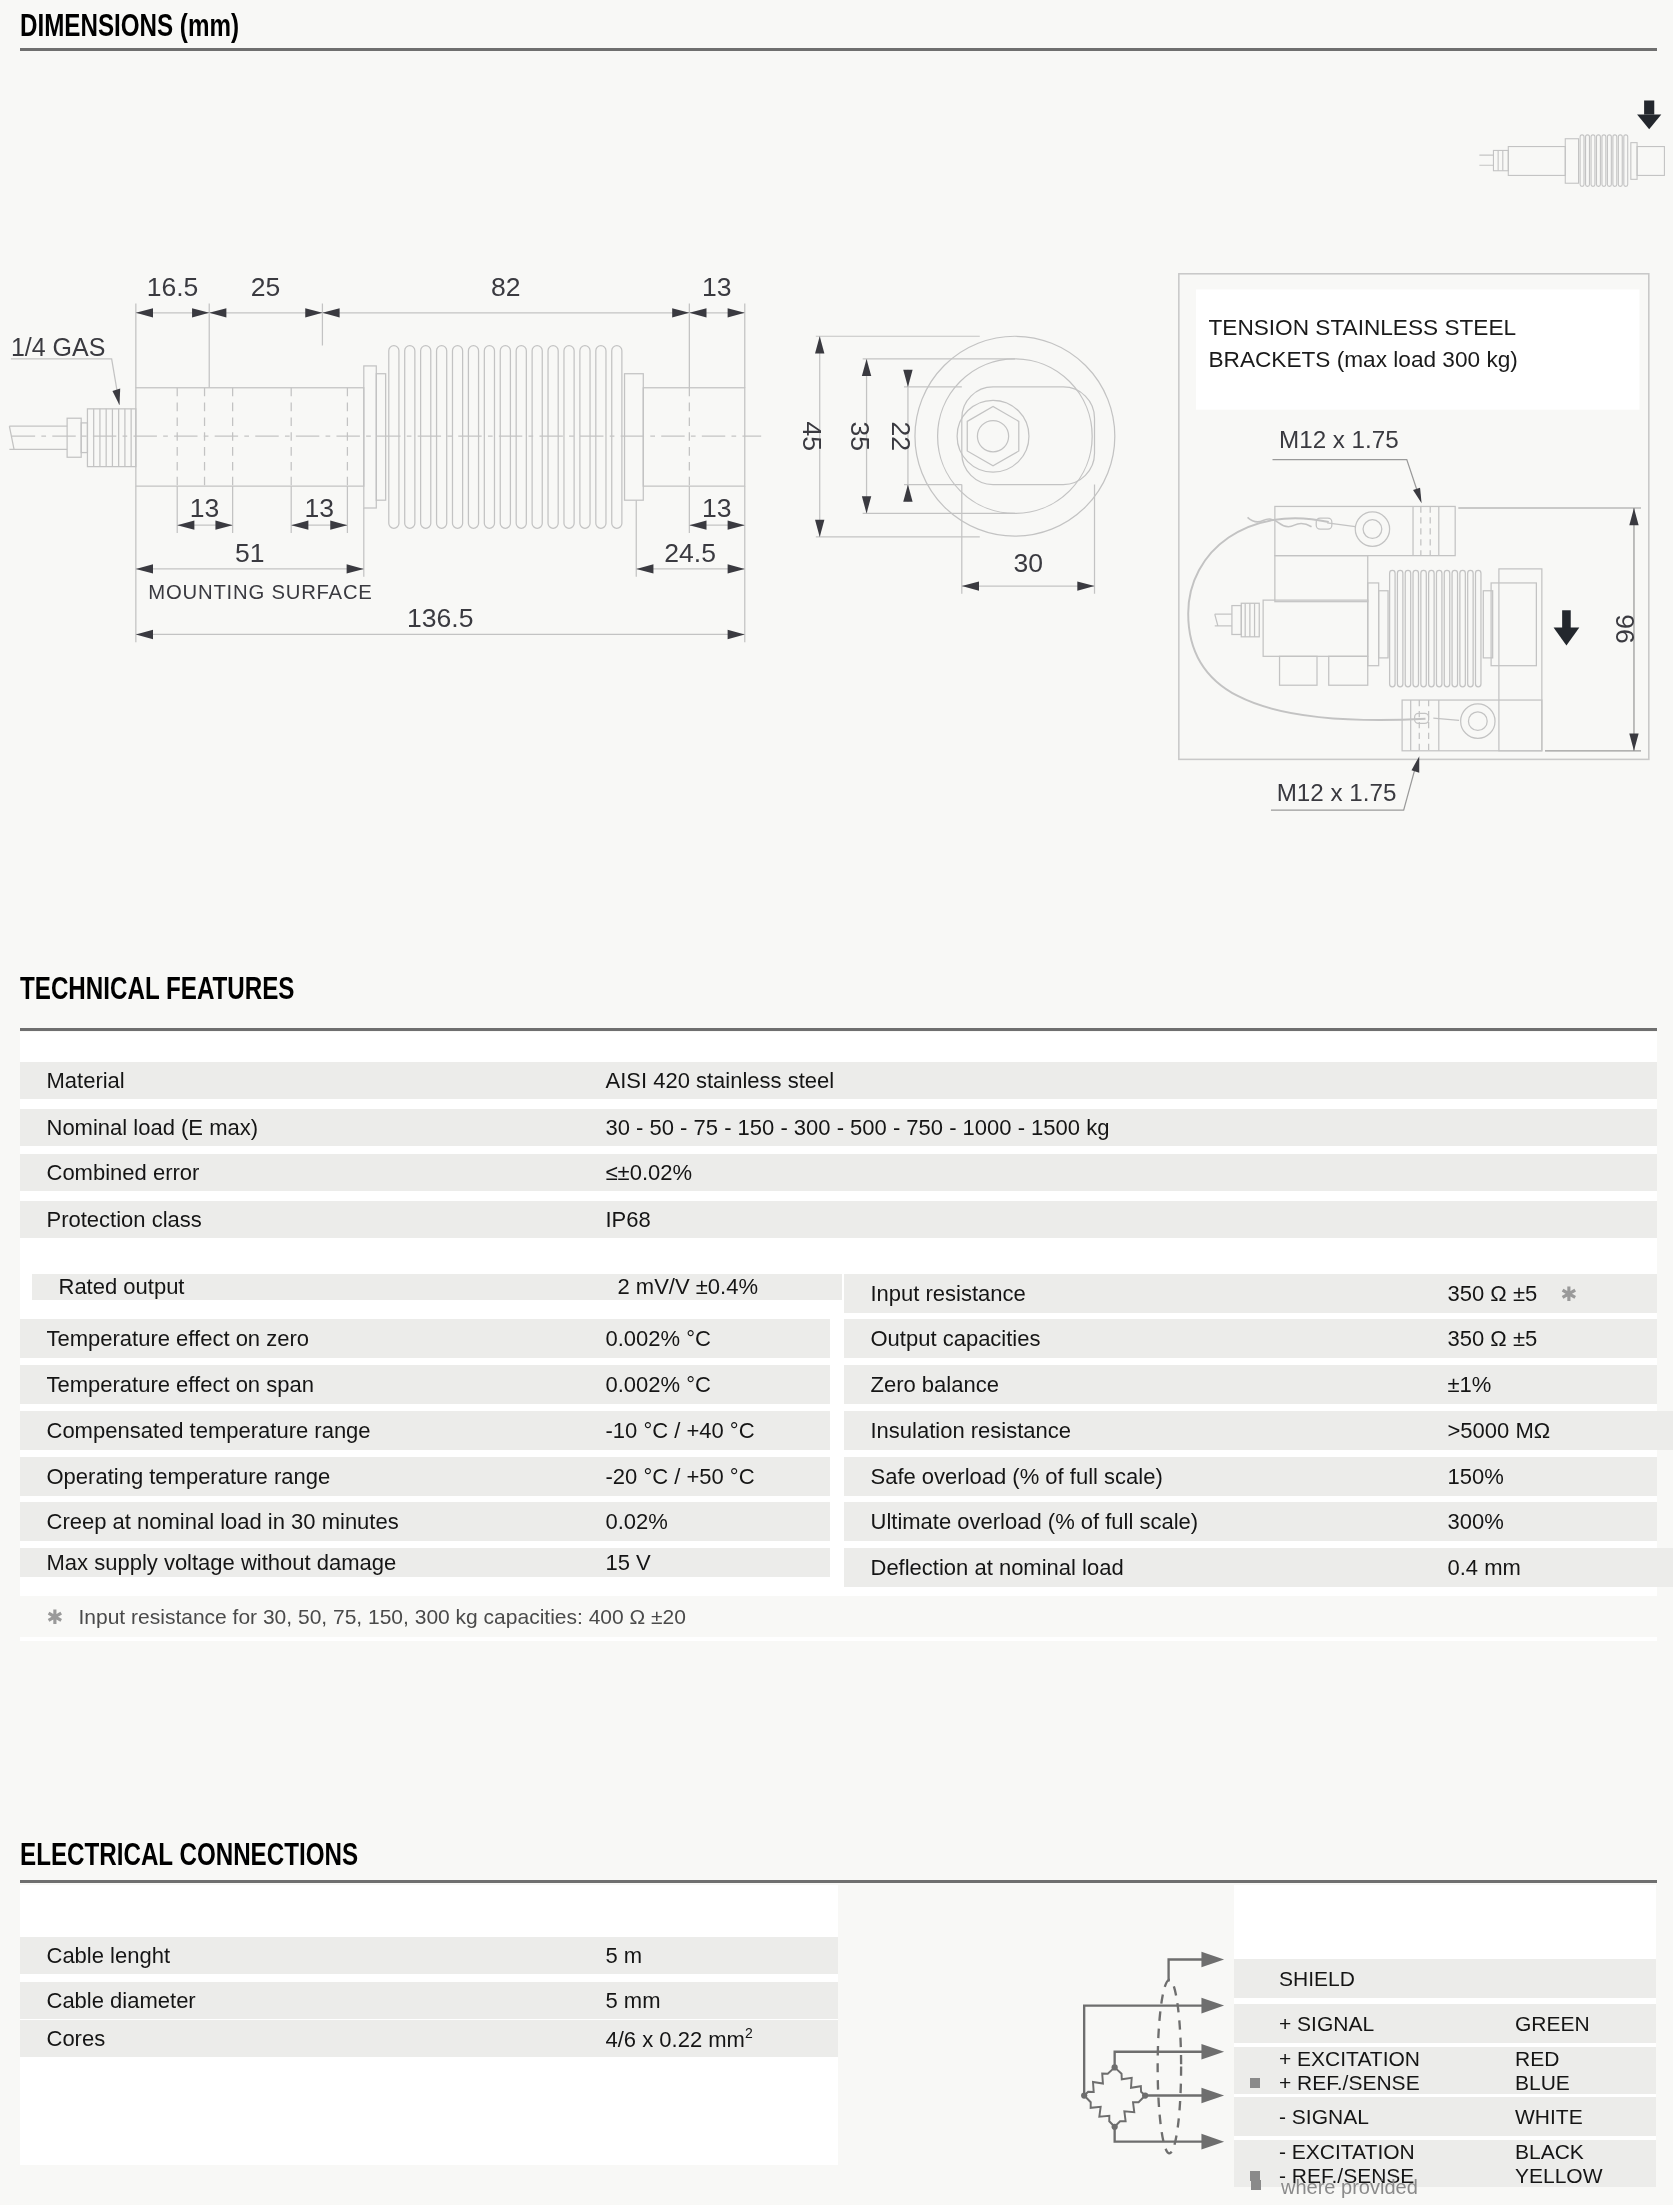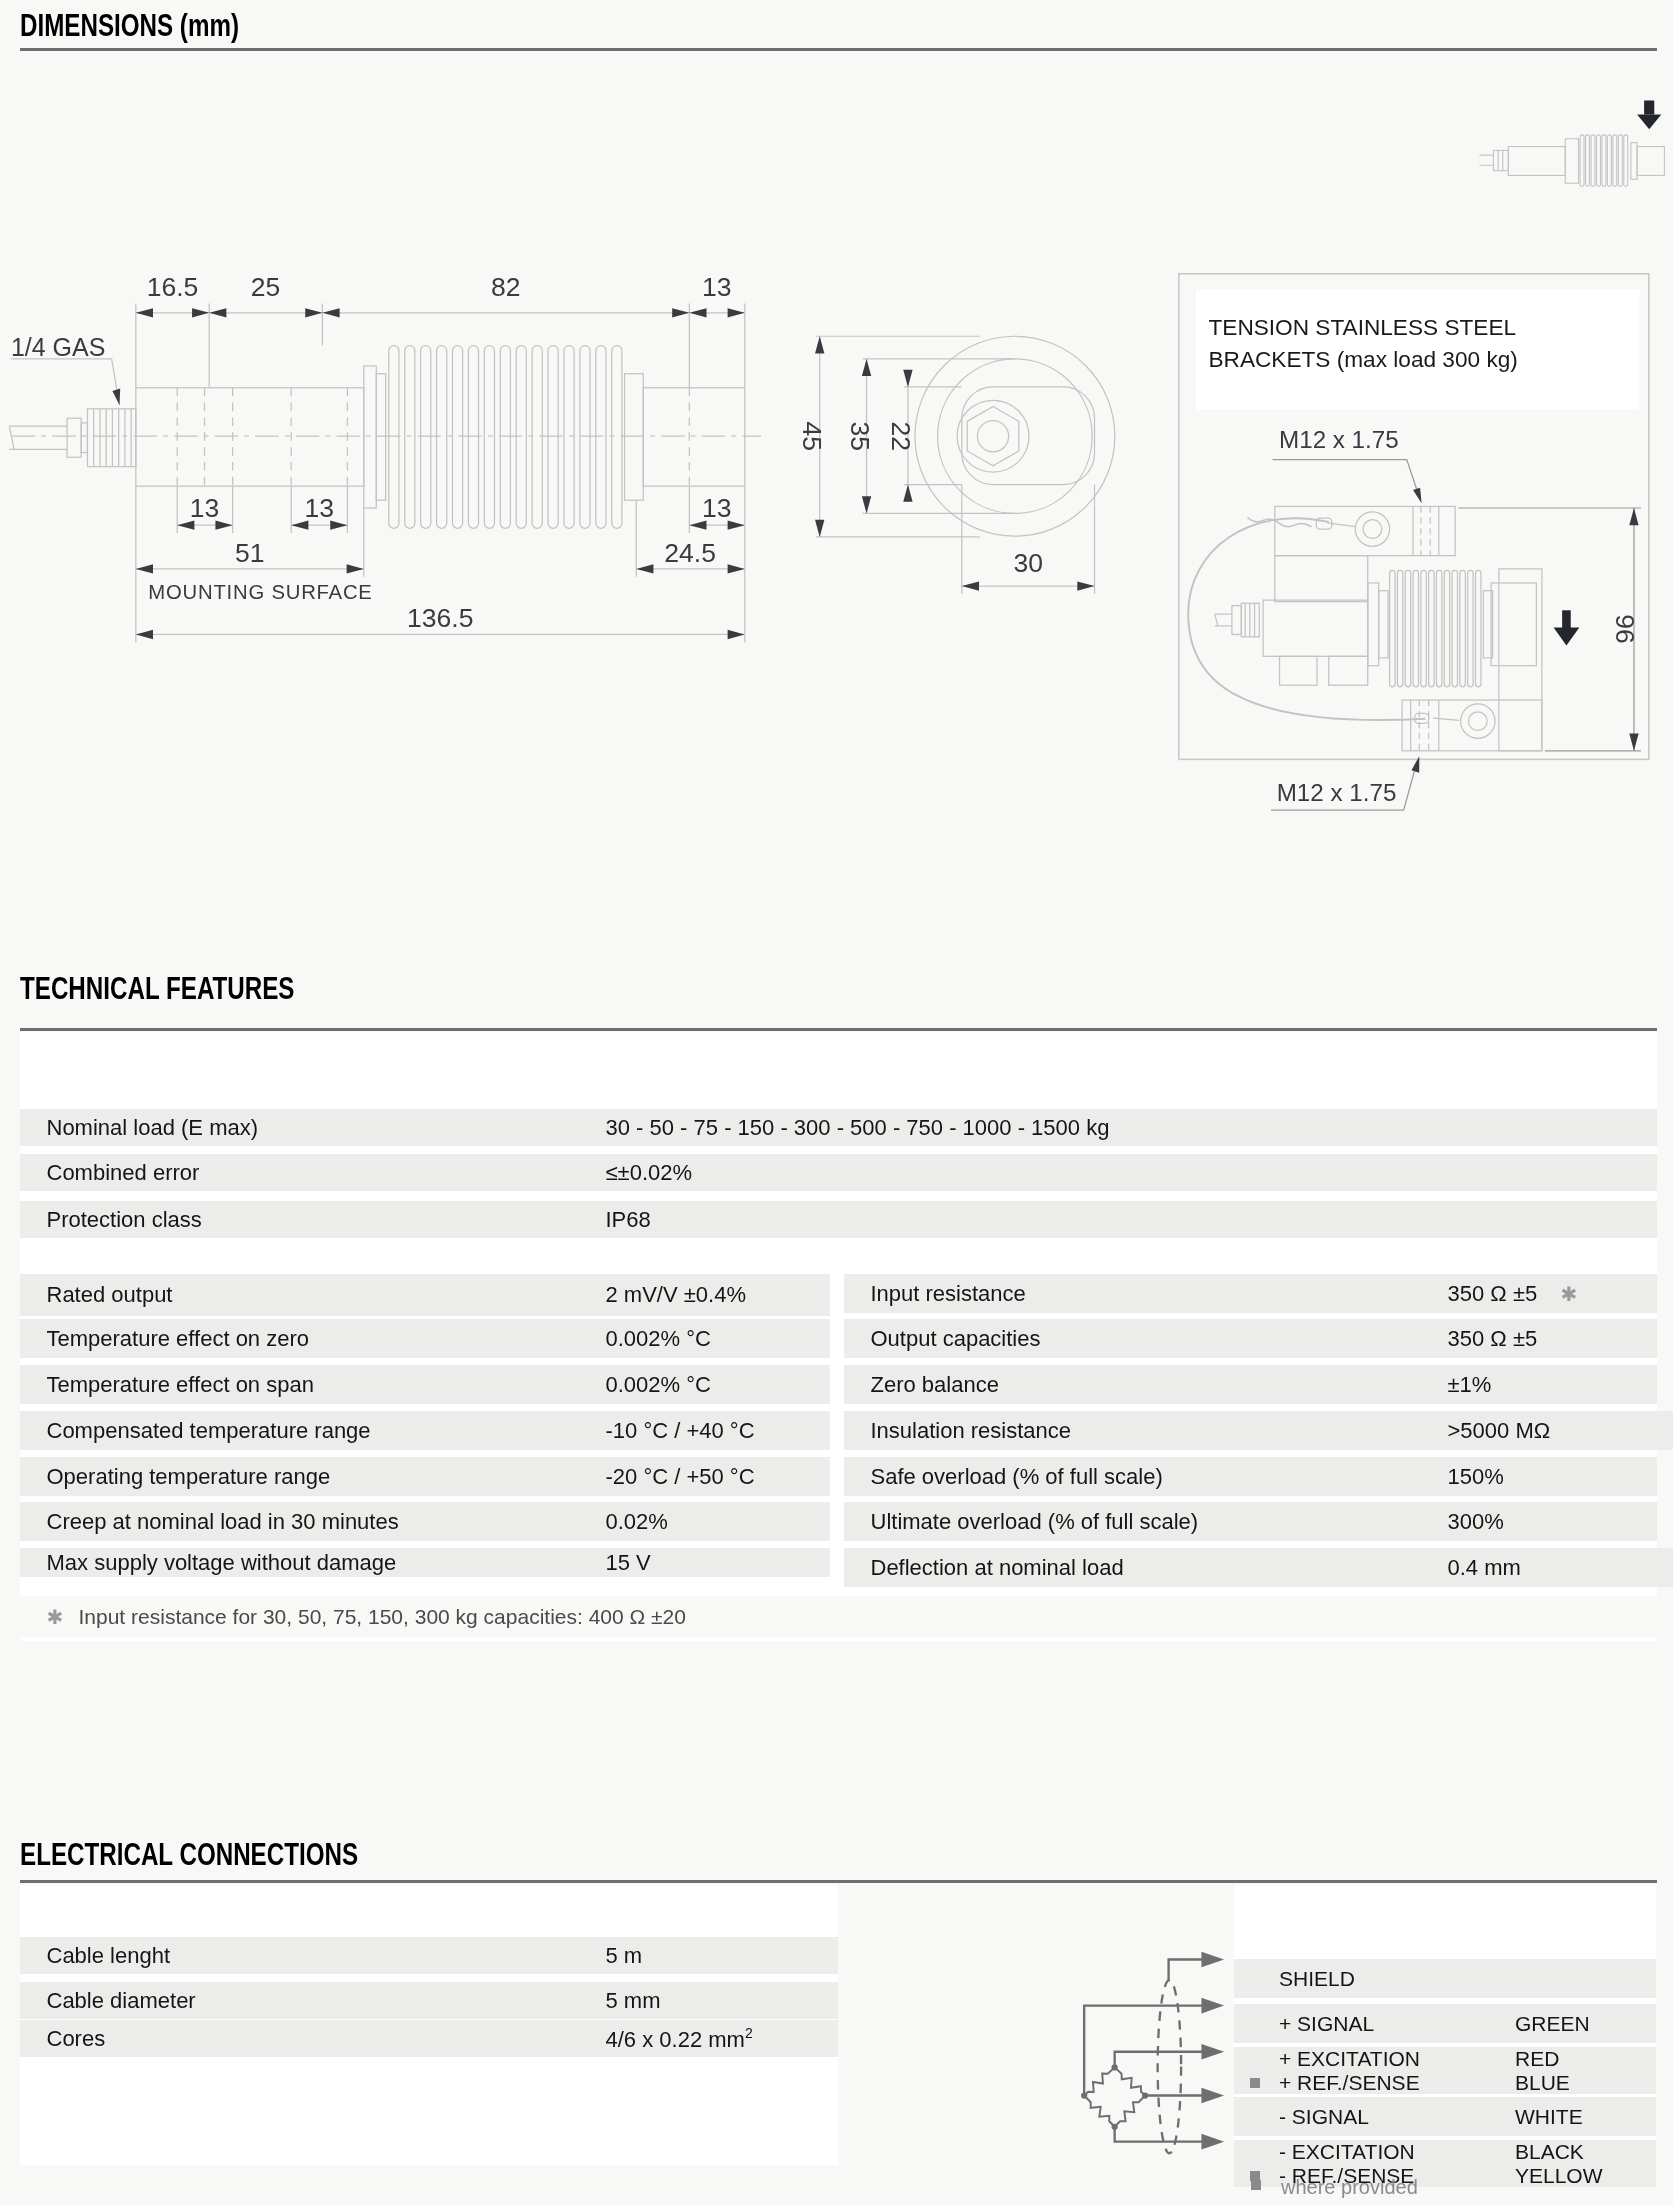--- a/index.html
+++ b/index.html
@@ -258,34 +258,38 @@
       <rect x="2106" y="58" width="13" height="18"></rect>
       <polygon points="2097,76 2128,76 2112.5,95"></polygon>
     </g>
   </svg>
 
   <div class="sec-title" style="left:19.5px;top:971px;">TECHNICAL FEATURES</div>
   <div class="rule" style="left:19.5px;top:1028px;width:1637px;"></div>
 
   <div class="white-panel" style="left:19.5px;top:1032px;width:1637px;height:609px;">
 
+    <div class="t-row" style="left:0;top:30px;width:1637px;height:37px;">
+      <span class="lbl">Material</span>
+      <span class="val">AISI 420 stainless steel</span>
+    </div>
     <div class="t-row" style="left:0;top:77px;width:1637px;height:37px;text-align:right;">
       <span class="lbl">Nominal load (E max)</span>
       <span class="val">30 - 50 - 75 - 150 - 300 - 500 - 750 - 1000 - 1500 kg</span>
     </div>
     <div class="t-row" style="left:0;top:122px;width:1637px;height:37px;">
       <span class="lbl">Combined error</span>
       <span class="val">≤±0.02%</span>
     </div>
     <div class="t-row" style="left:0;top:169px;width:1637px;height:37px;">
       <span class="lbl">Protection class</span>
       <span class="val">IP68</span>
     </div>
 
-    <div class="t-row" style="left:0;top:242px;width:810px;height:42px;">
+    <div class="t-row" style="left:12px;top:242px;width:810px;height:26px;">
       <span class="lbl">Rated output</span>
       <span class="val">2 mV/V ±0.4%</span>
     </div>
     <div class="t-row" style="left:0;top:287px;width:810px;height:39px;">
       <span class="lbl">Temperature effect on zero</span>
       <span class="val">0.002% °C</span>
     </div>
     <div class="t-row" style="left:0;top:333px;width:810px;height:39px;">
       <span class="lbl">Temperature effect on span</span>
       <span class="val">0.002% °C</span>

